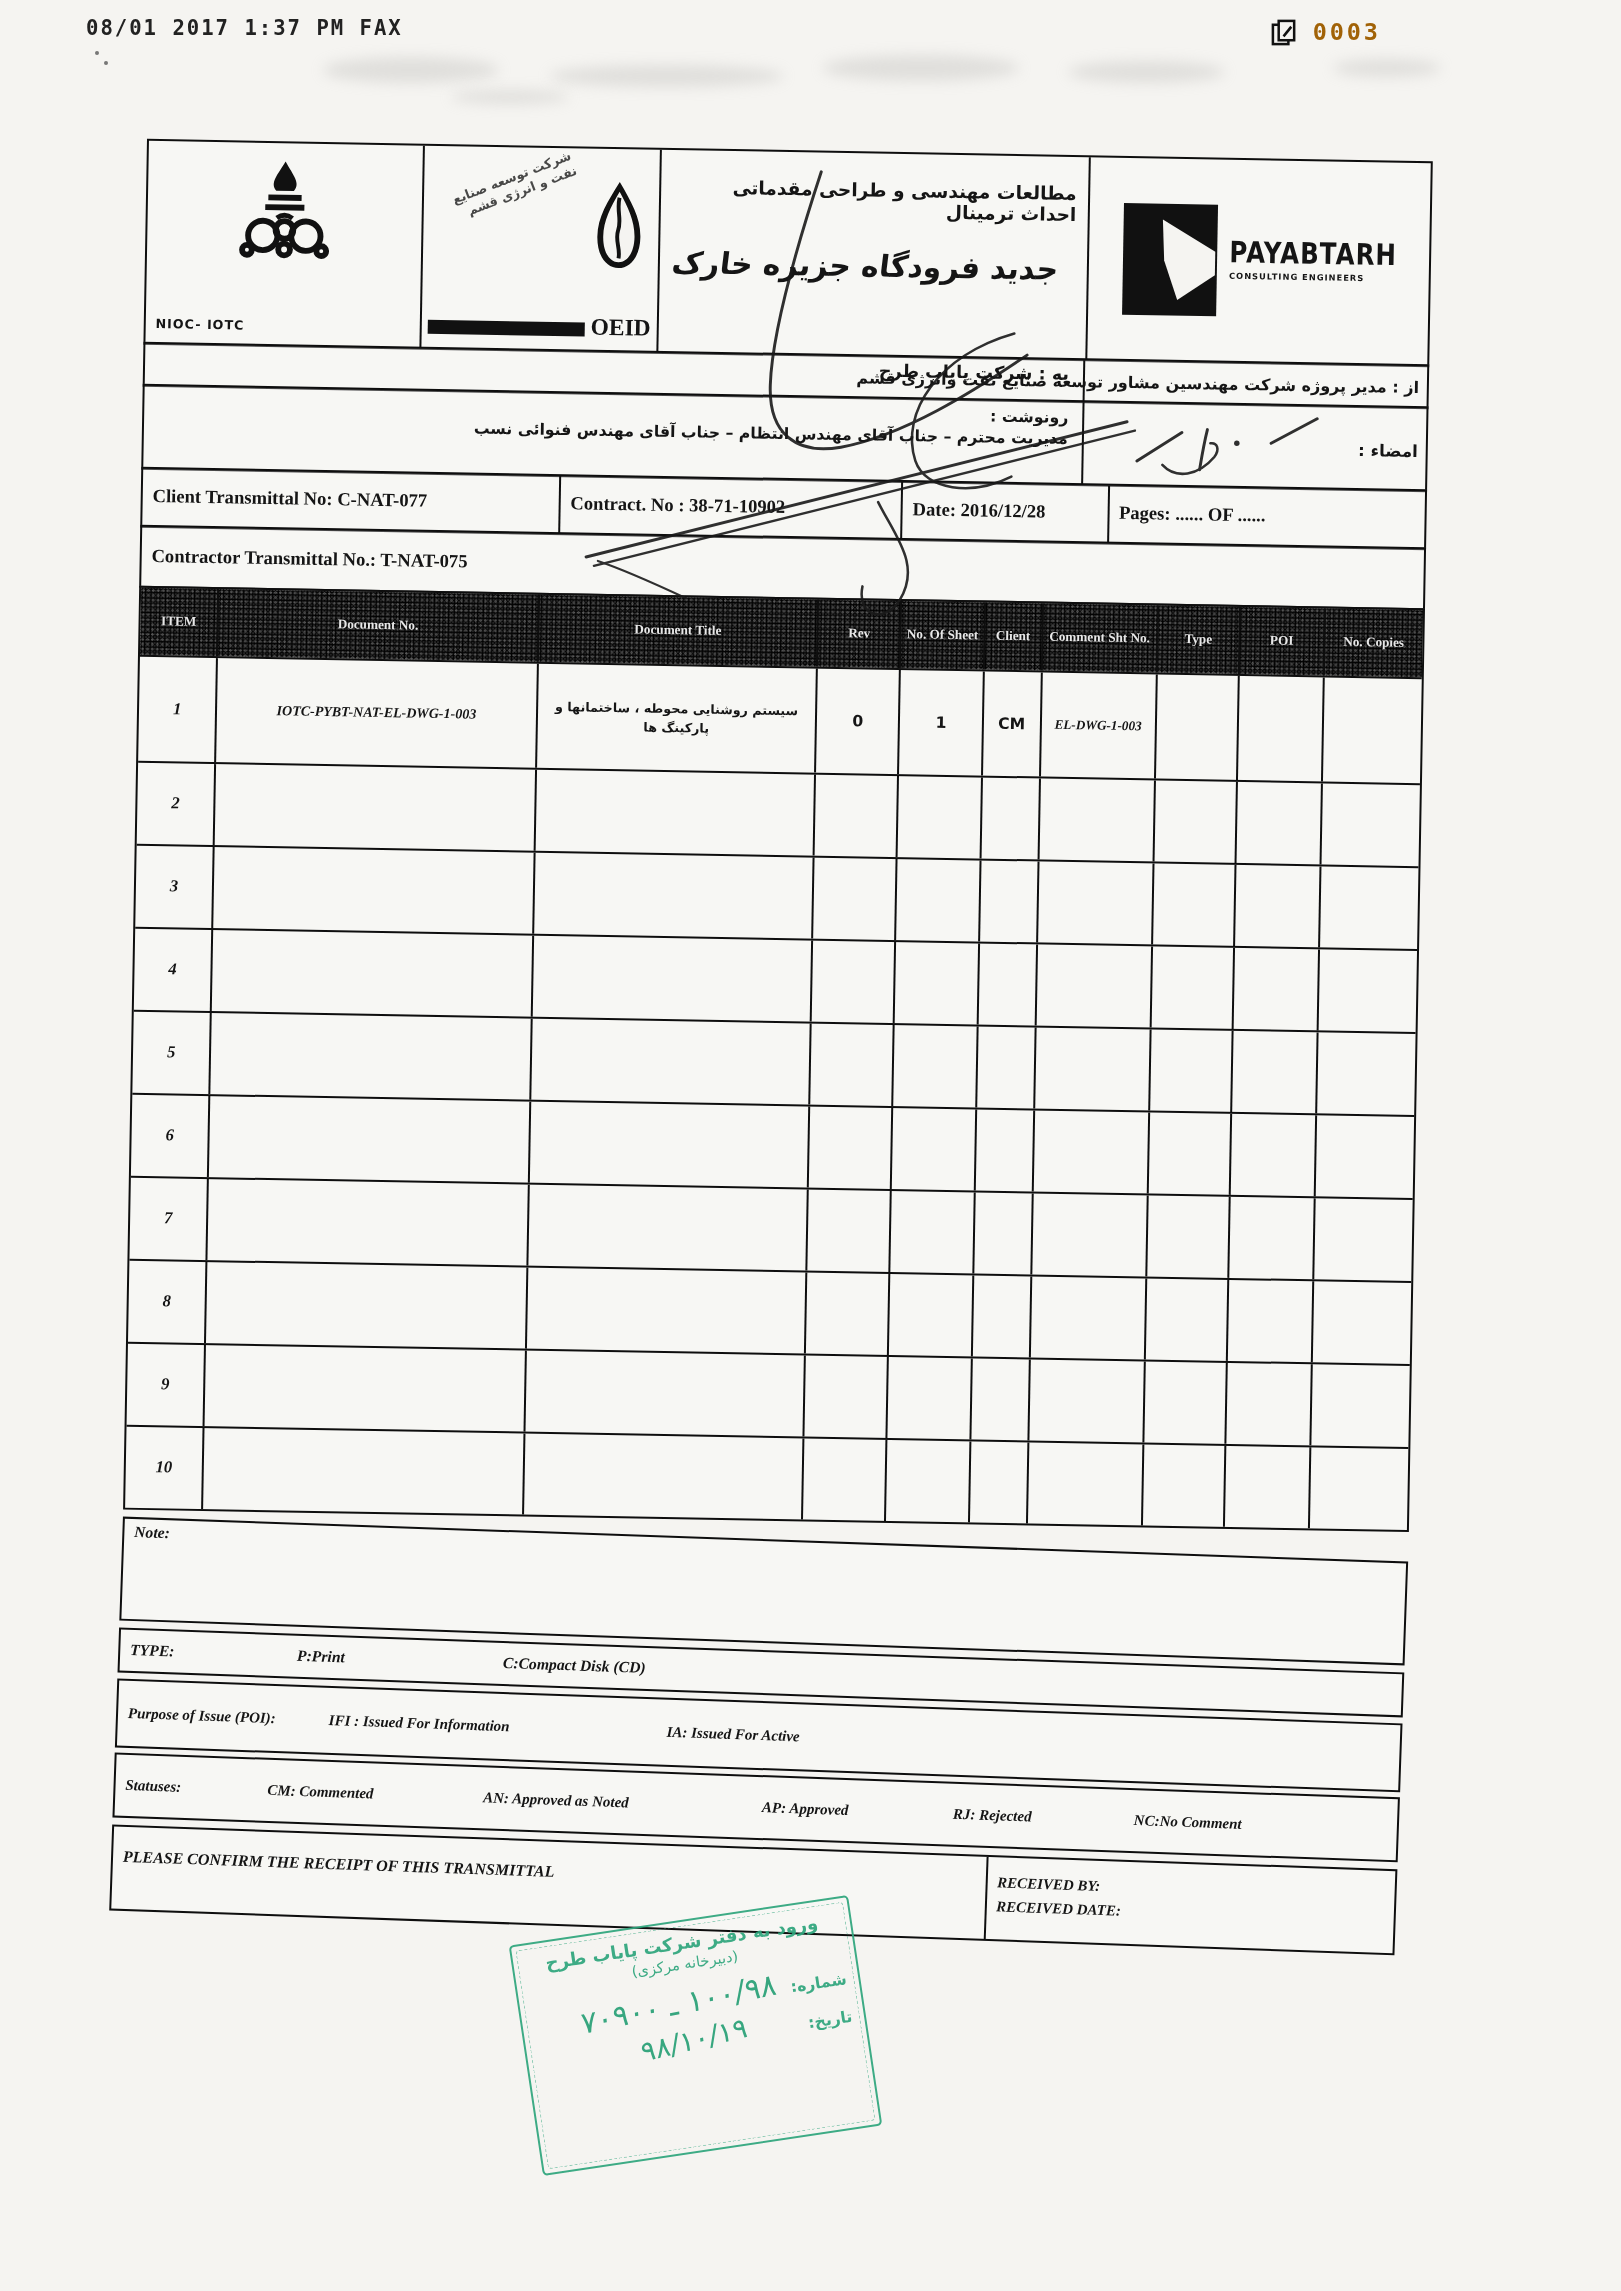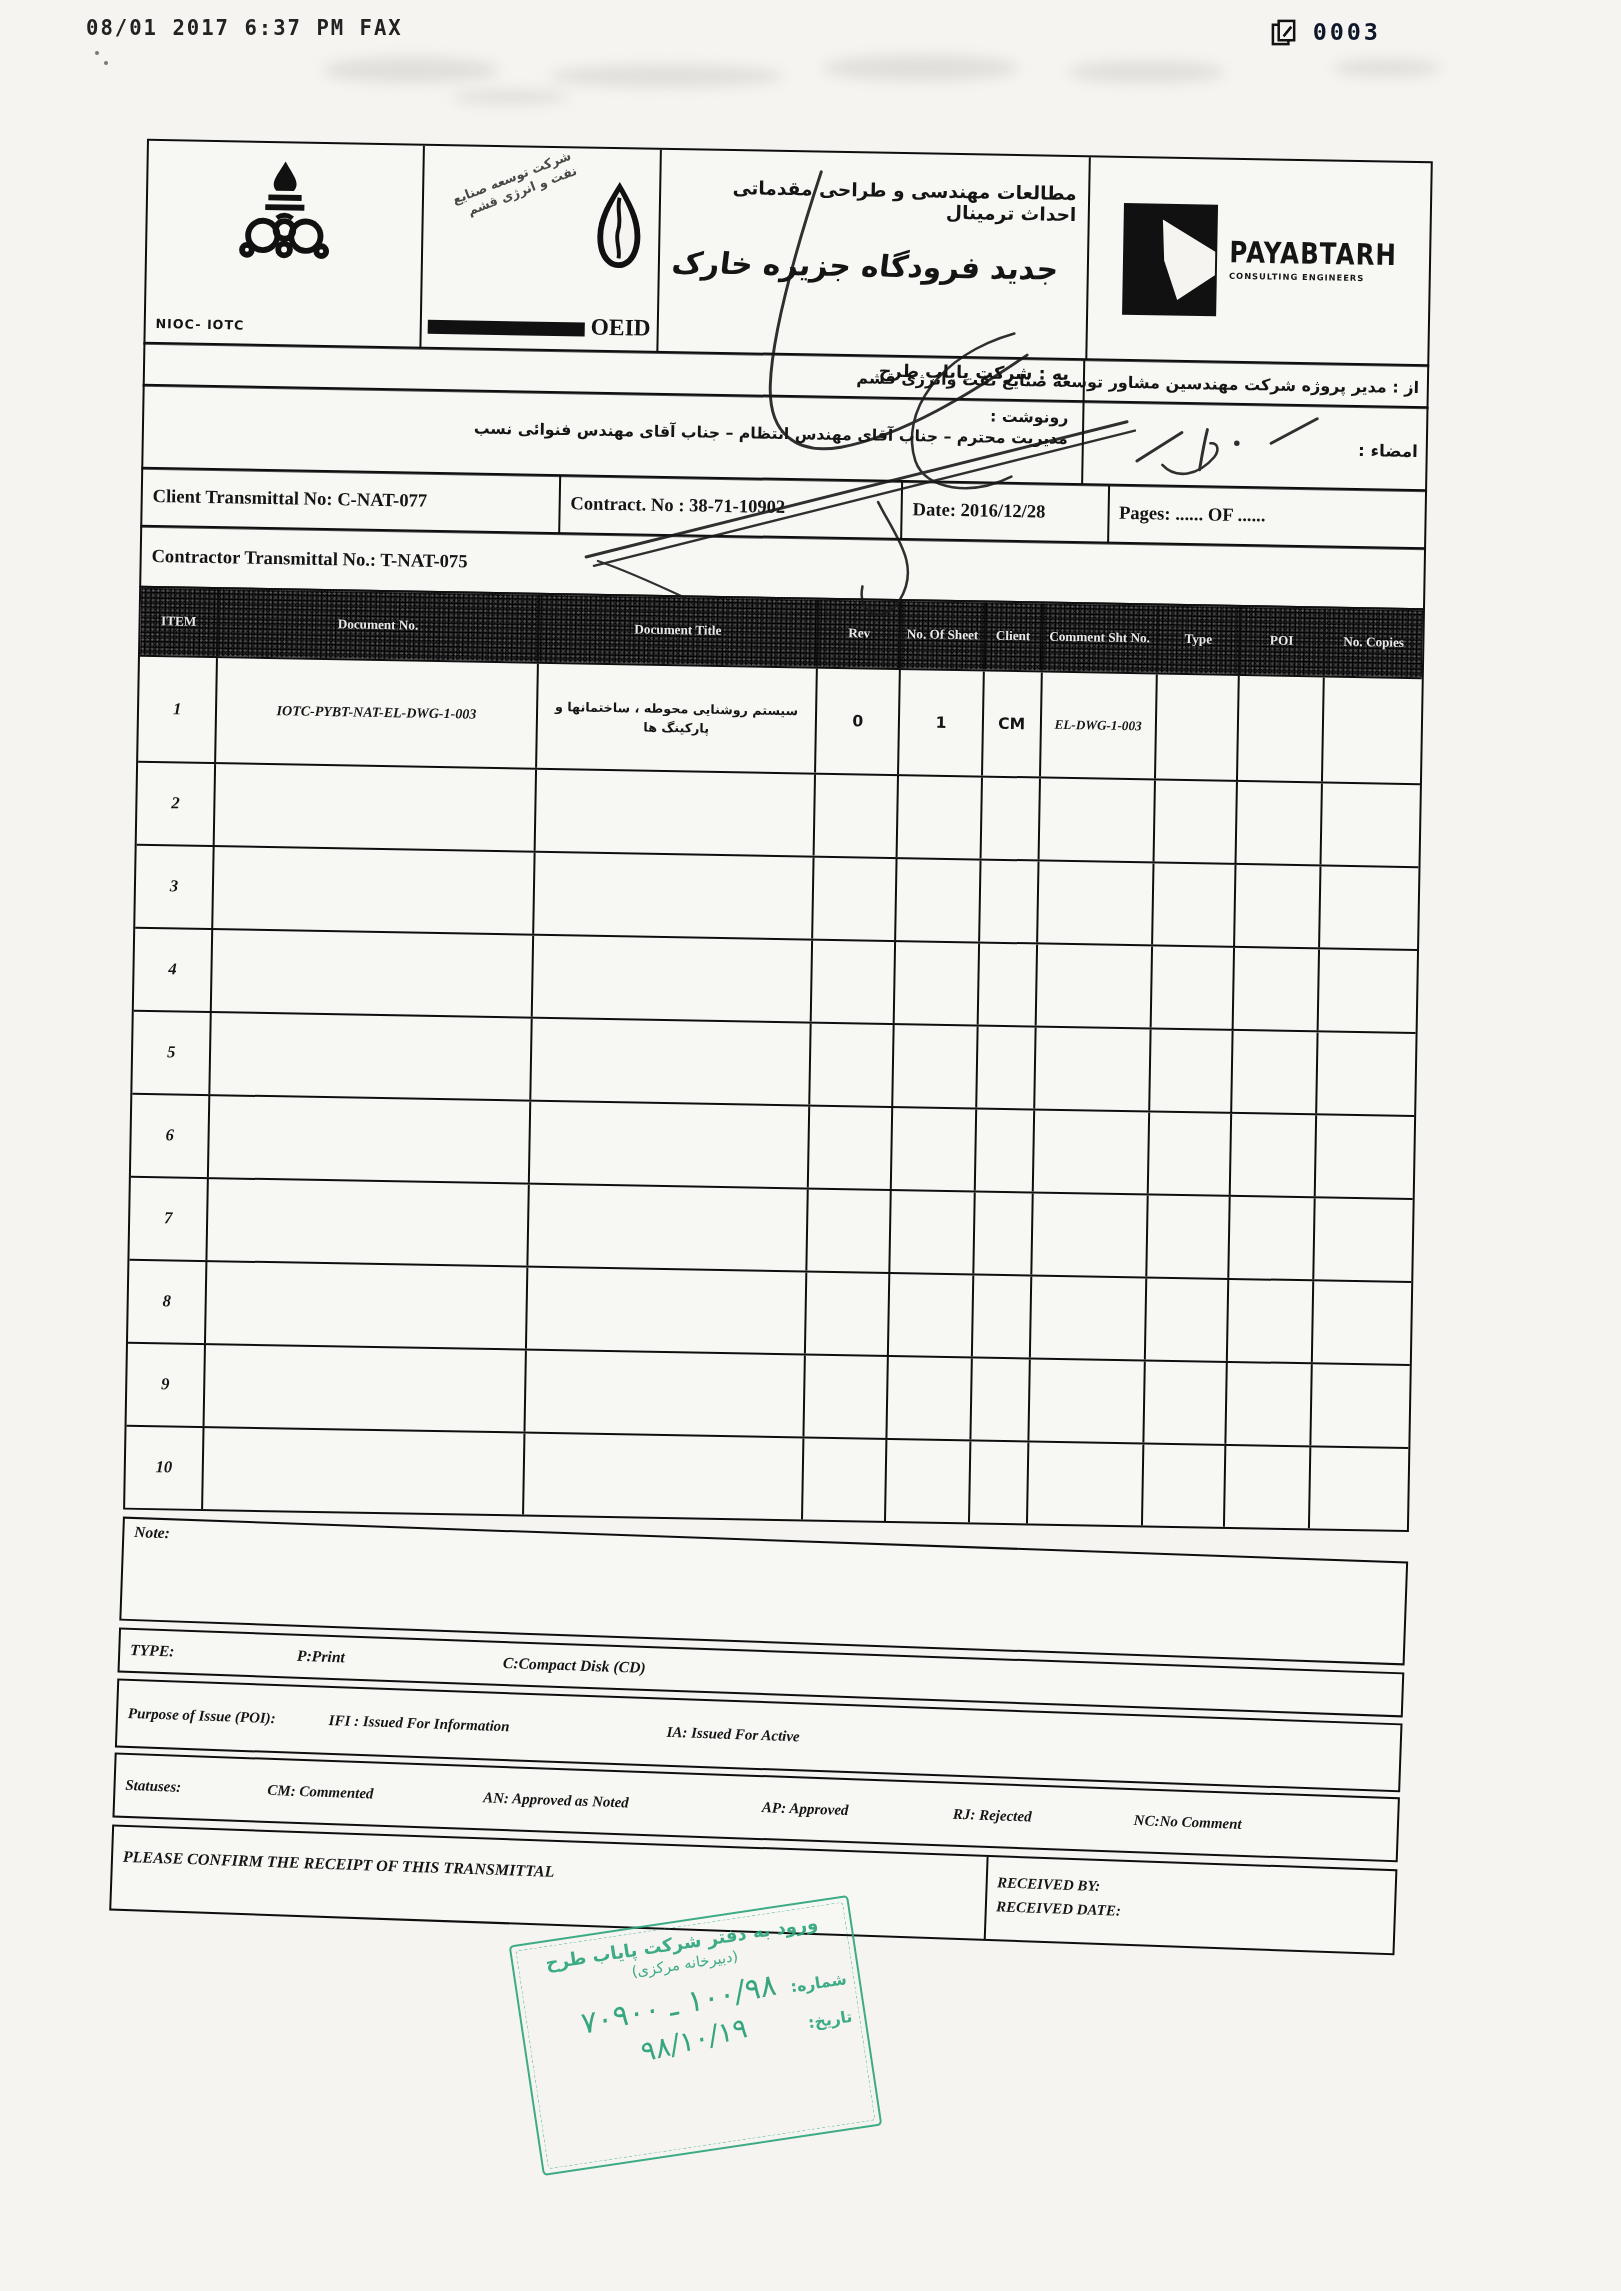--- a/index.html
+++ b/index.html
@@ -5,21 +5,21 @@
   html,body{margin:0;padding:0;}
   body{
     width:1621px;height:2292px;position:relative;overflow:hidden;
     background:#f5f4f1;color:#151515;
     font-family:"Liberation Serif",serif;
   }
   
   .fax-left{position:absolute;left:86px;top:15.7px;font-family:"DejaVu Sans Mono",monospace;
     font-weight:bold;font-size:20.6px;letter-spacing:2px;color:#222;}
   .fax-right{position:absolute;left:1270px;top:17.6px;display:flex;align-items:center;gap:13.7px;}
-  .fax-num{font-family:"DejaVu Sans Mono",monospace;font-weight:bold;font-size:23.5px;letter-spacing:2.9px;color:#0f172a;}
+  .fax-num{font-family:"DejaVu Sans Mono",monospace;font-weight:bold;font-size:23.5px;letter-spacing:2.9px;color:#a16207;}
   .dotmark{position:absolute;width:3.9px;height:3.9px;border-radius:50%;background:#777;}
   
   .blob{position:absolute;background:#b9b8b5;filter:blur(6.9px);opacity:.35;border-radius:50%;}
   
   .form{position:absolute;left:147px;top:139px;width:1286px;transform:rotate(1deg);transform-origin:9.8px 0;}
   .bx{border:2.9px solid #0e0e0e;box-sizing:border-box;background:rgba(255,255,255,.25);}
   .rowflex{display:flex;}
   .cell{box-sizing:border-box;}
   .vline{border-right:2.9px solid #0e0e0e;}
   .rtl{direction:rtl;text-align:right;font-family:"DejaVu Sans",sans-serif;}
@@ -107,21 +107,21 @@
   .st-row{direction:rtl;display:flex;align-items:center;margin-top:13.7px;gap:13.7px;}
   .st-lab{font-size:15.7px;font-weight:bold;white-space:nowrap;}
   .st-val{font-size:30px;letter-spacing:2px;transform:rotate(-3deg) skewX(-6deg);white-space:nowrap;color:#27a076;}
   .st-val2{font-size:28px;margin-right:47px;transform:rotate(-5deg) skewX(-6deg);}
   svg{display:block;}
   .overlay{position:absolute;left:0;top:0;z-index:6;pointer-events:none;}
 </style>
 </head>
 <body>
 
-<div class="fax-left">08/01 2017 6:37 PM FAX</div>
+<div class="fax-left">08/01 2017 1:37 PM FAX</div>
 <div class="fax-right">
   <span>
     <svg width="29" height="29" viewBox="0 0 30 30">
       <rect x="3" y="7" width="16" height="20" fill="none" stroke="#111" stroke-width="2.6"></rect>
       <rect x="9" y="3" width="16" height="20" fill="#f5f4f1" stroke="#111" stroke-width="2.6"></rect>
       <path d="M13 18 L21 8 L23 10 L15 20 Z" fill="#111"></path>
     </svg>
   </span>
   <span class="fax-num">0003</span>
 </div>

